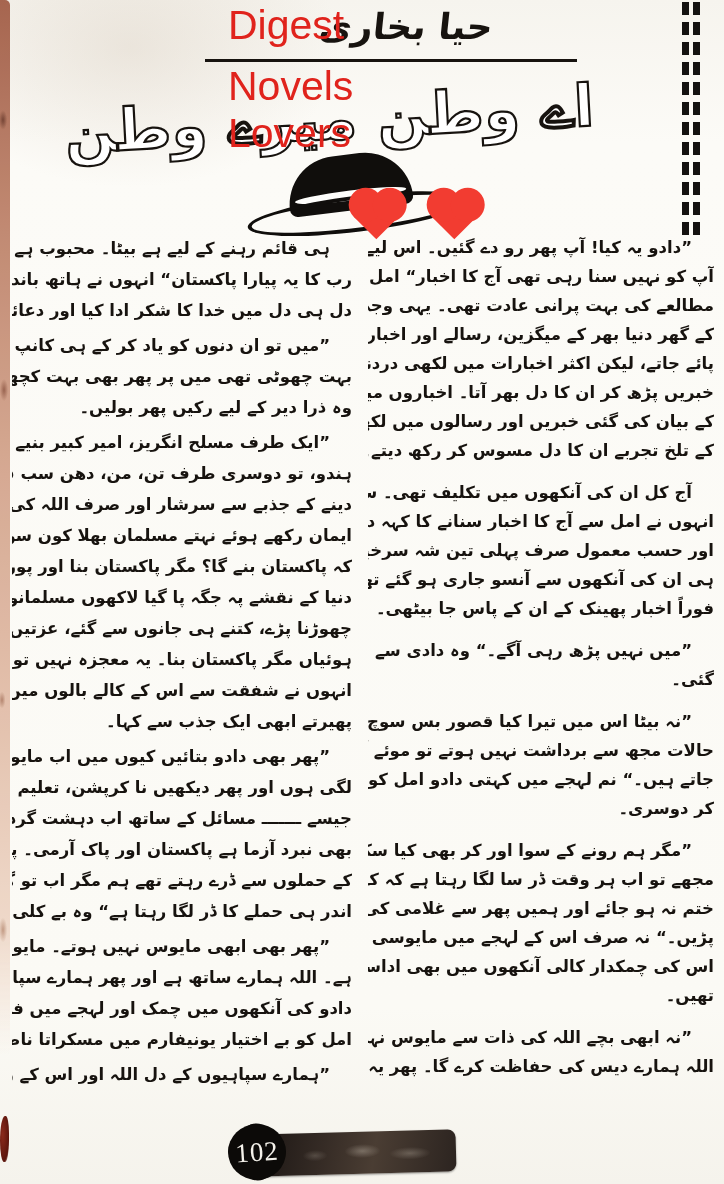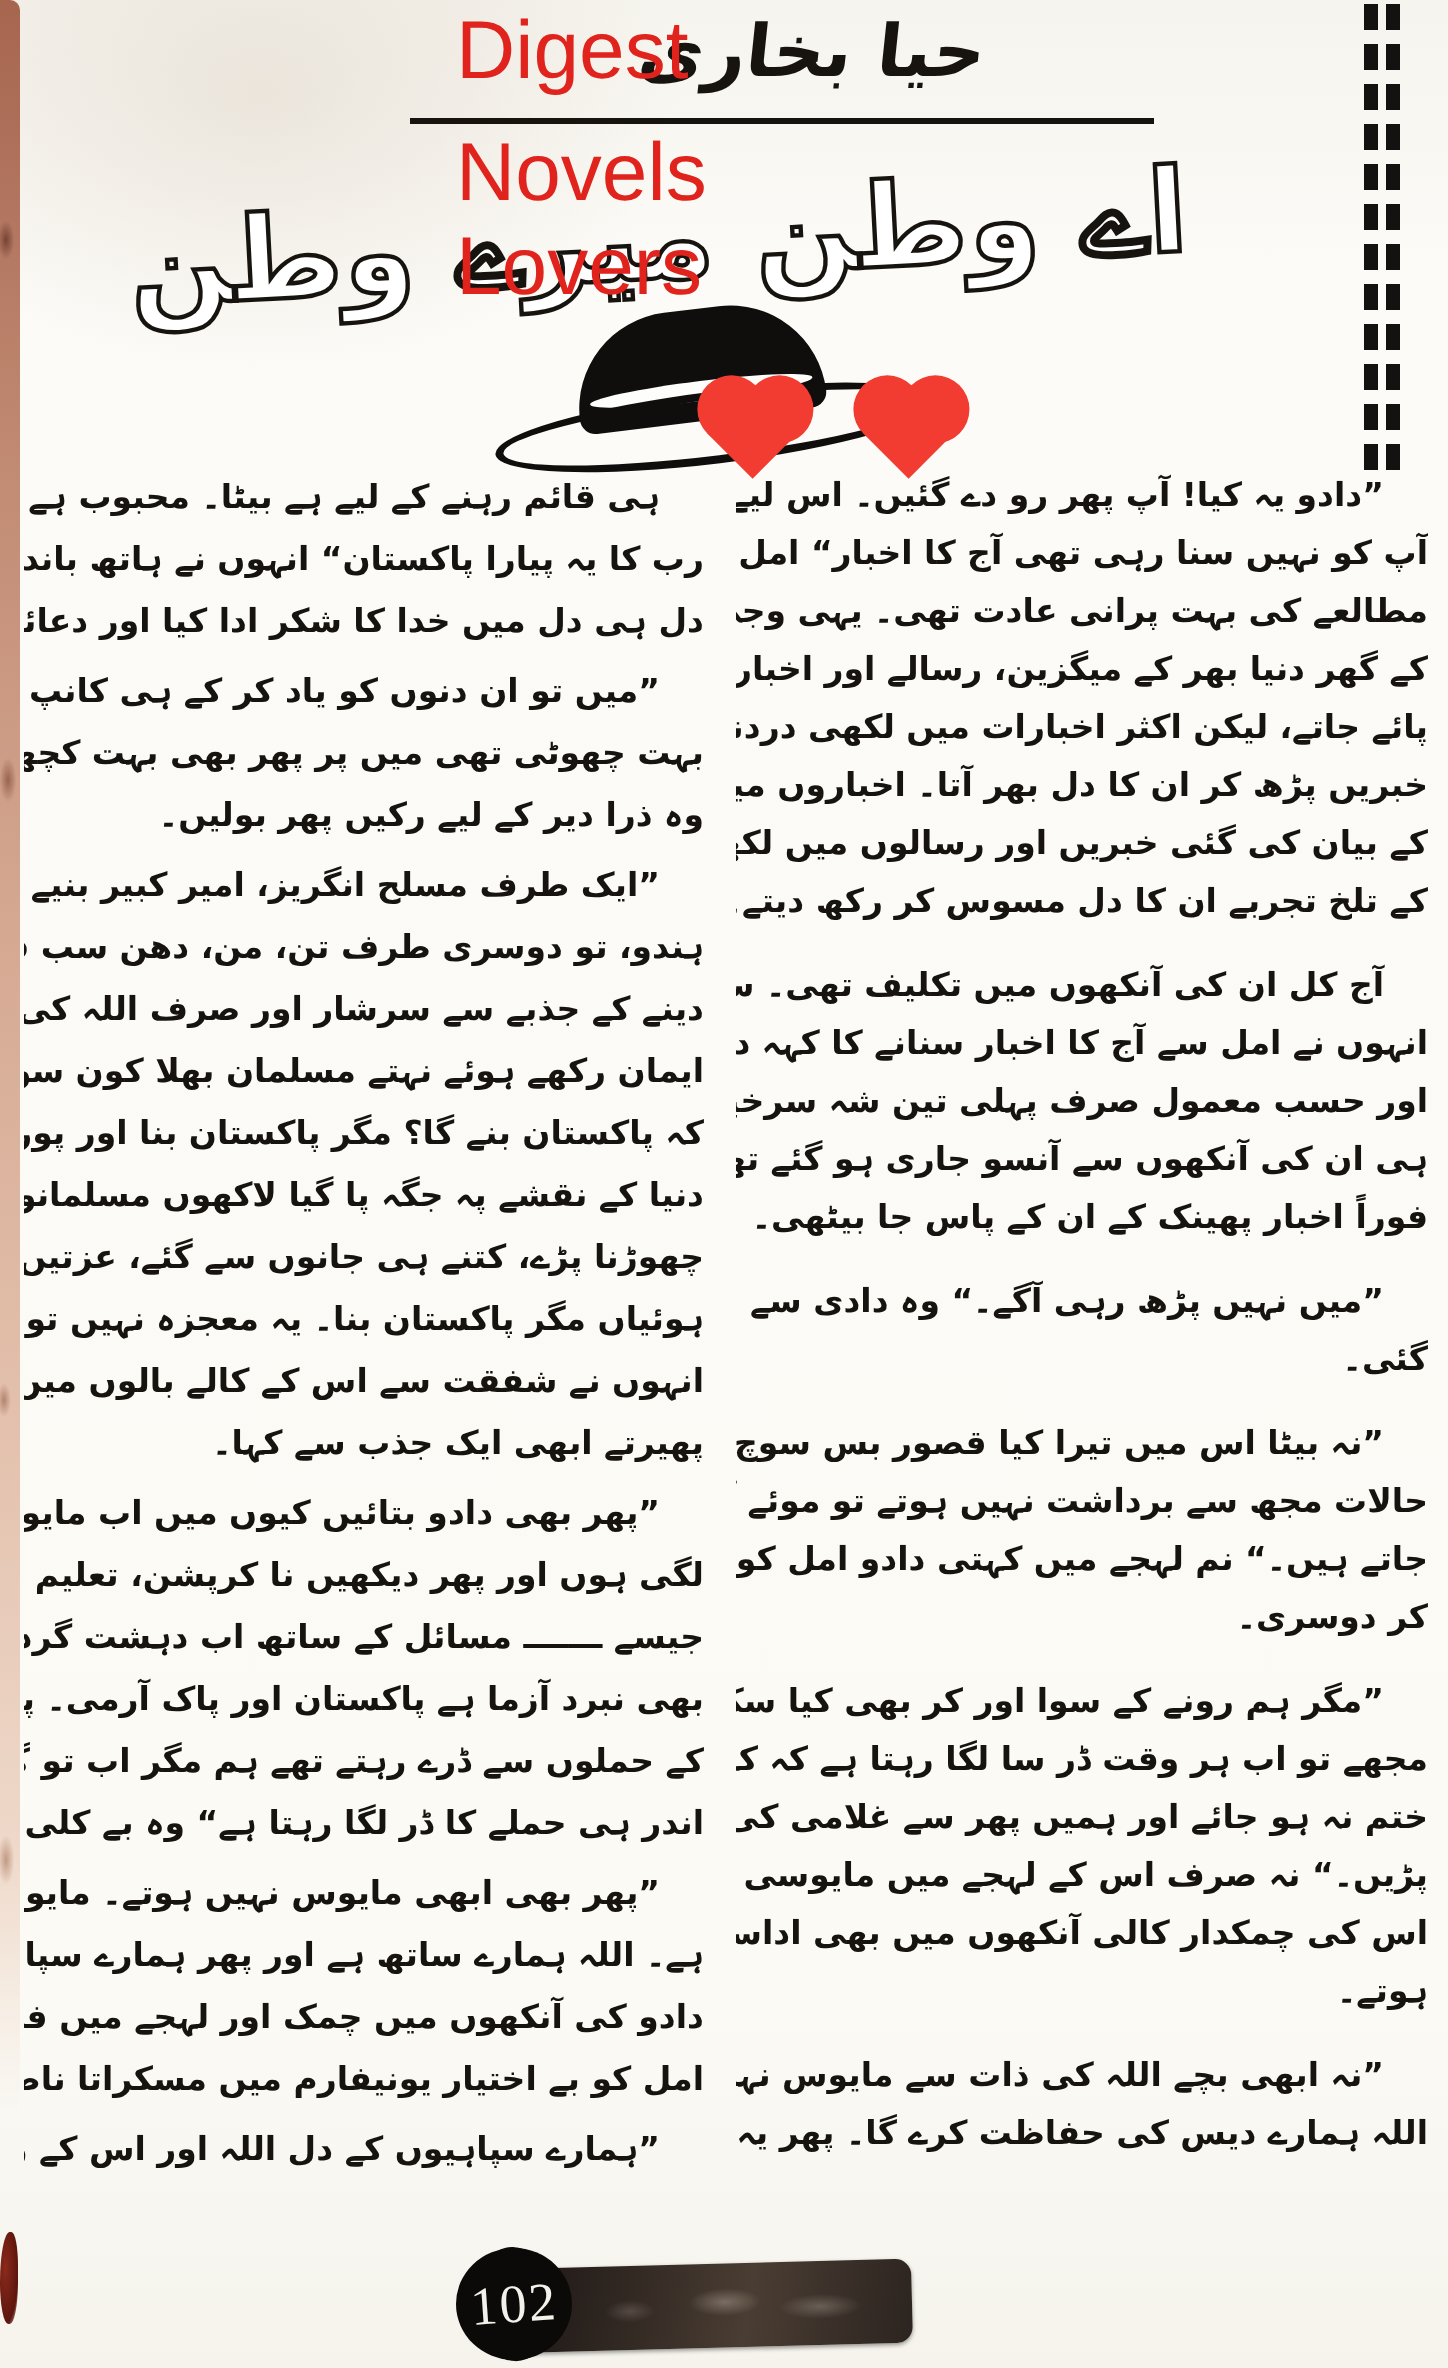--- a/index.html
+++ b/index.html
@@ -240,21 +240,21 @@
           <div class="line">حالات مجھ سے برداشت نہیں ہوتے تو موئے آنسو امڈ آ</div>
           <div class="line">جاتے ہیں۔“ نم لہجے میں کہتی دادو امل کو بھی اداس</div>
           <div class="line">کر دوسری۔</div>
         </div>
         <div class="para">
           <div class="line">”مگر ہم رونے کے سوا اور کر بھی کیا سکتے ہیں دادو۔</div>
           <div class="line">مجھے تو اب ہر وقت ڈر سا لگا رہتا ہے کہ کہیں ہمارا ملک</div>
           <div class="line">ختم نہ ہو جائے اور ہمیں پھر سے غلامی کی بیڑیاں پہننی</div>
           <div class="line">پڑیں۔“ نہ صرف اس کے لہجے میں مایوسی تھی۔ بلکہ</div>
           <div class="line">اس کی چمکدار کالی آنکھوں میں بھی اداسیاں جھلکی</div>
-          <div class="line">ہوتے۔</div>
+          <div class="line">تھیں۔</div>
         </div>
         <div class="para">
           <div class="line">”نہ ابھی بچے اللہ کی ذات سے مایوس نہیں ہوتے،</div>
           <div class="line">اللہ ہمارے دیس کی حفاظت کرے گا۔ پھر یہ ملک تو بنا</div>
         </div>
       </div>
   </div>
 
   <div class="page-badge">
     <div class="badge-bar"></div>

